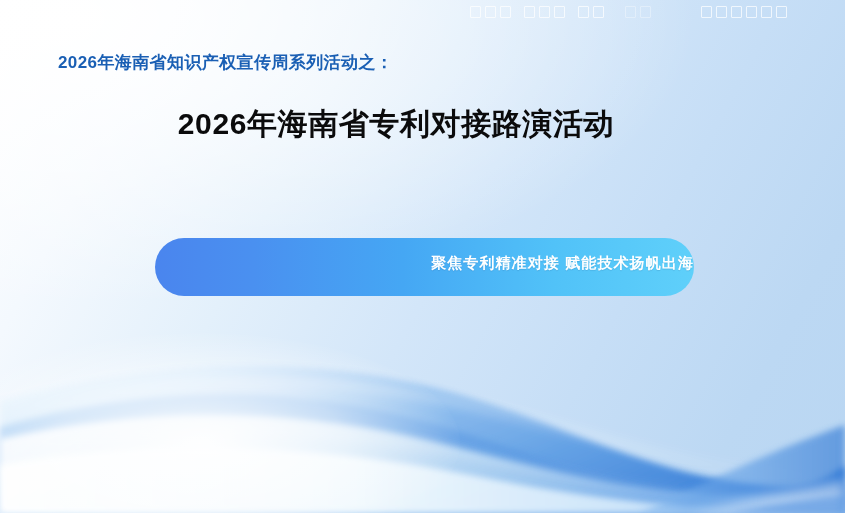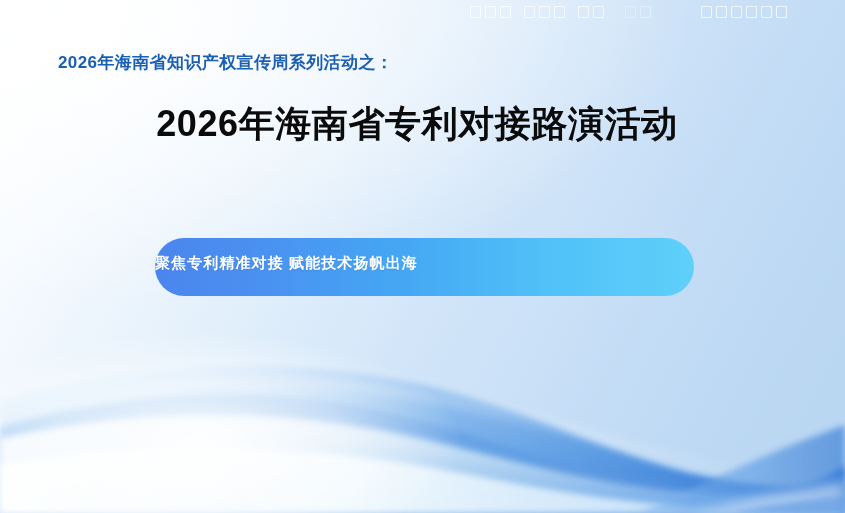--- a/index.html
+++ b/index.html
@@ -69,41 +69,40 @@
   }
 
   
   .headline {
     position: absolute;
     left: 0;
     top: 108px;
     width: 792px;
     text-align: center;
     color: #0b0b0c;
-    font-size: 36px;
+    font-size: 30px;
     font-weight: 700;
     line-height: 31px;
     letter-spacing: 0.6px;
     white-space: nowrap;
-    margin-left: 21px;
   }
   .headline .line { display: block; }
 
   
   .slogan-pill {
     position: absolute;
     left: 155px;
     top: 238px;
     width: 539px;
     height: 58px;
     border-radius: 29px;
     background: linear-gradient(90deg, #4a85ee 0%, #4a90f0 18%, #45a7f4 46%, #51c2f8 74%, #5fd0fa 100%);
     display: flex;
     align-items: center;
-    justify-content: flex-start;
+    justify-content: flex-end;
   }
   .slogan-text {
     color: #ffffff;
     font-size: 15px;
     font-weight: 700;
     letter-spacing: 1.1px;
     white-space: nowrap;
     text-shadow: 0 1px 1px rgba(0,40,90,0.12);
     margin-top: -7px;
   }

